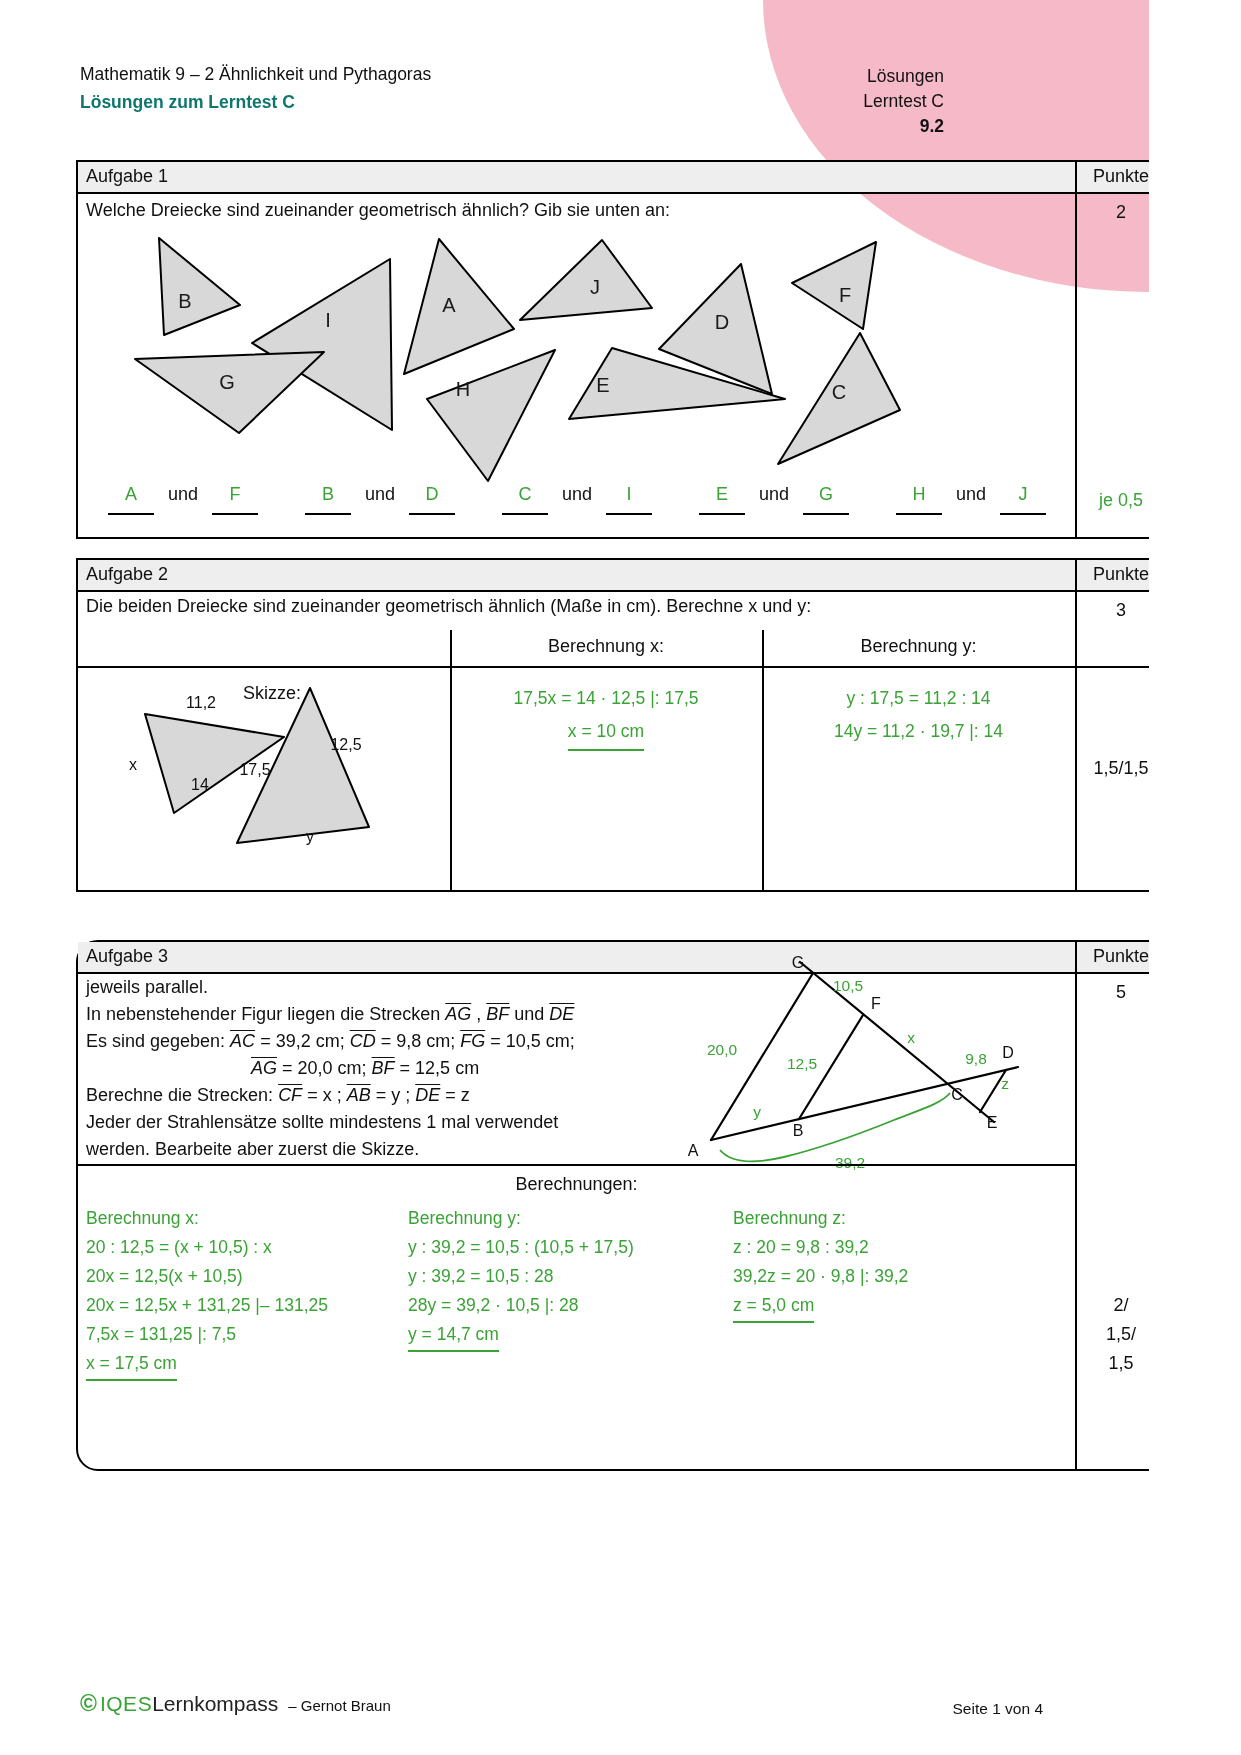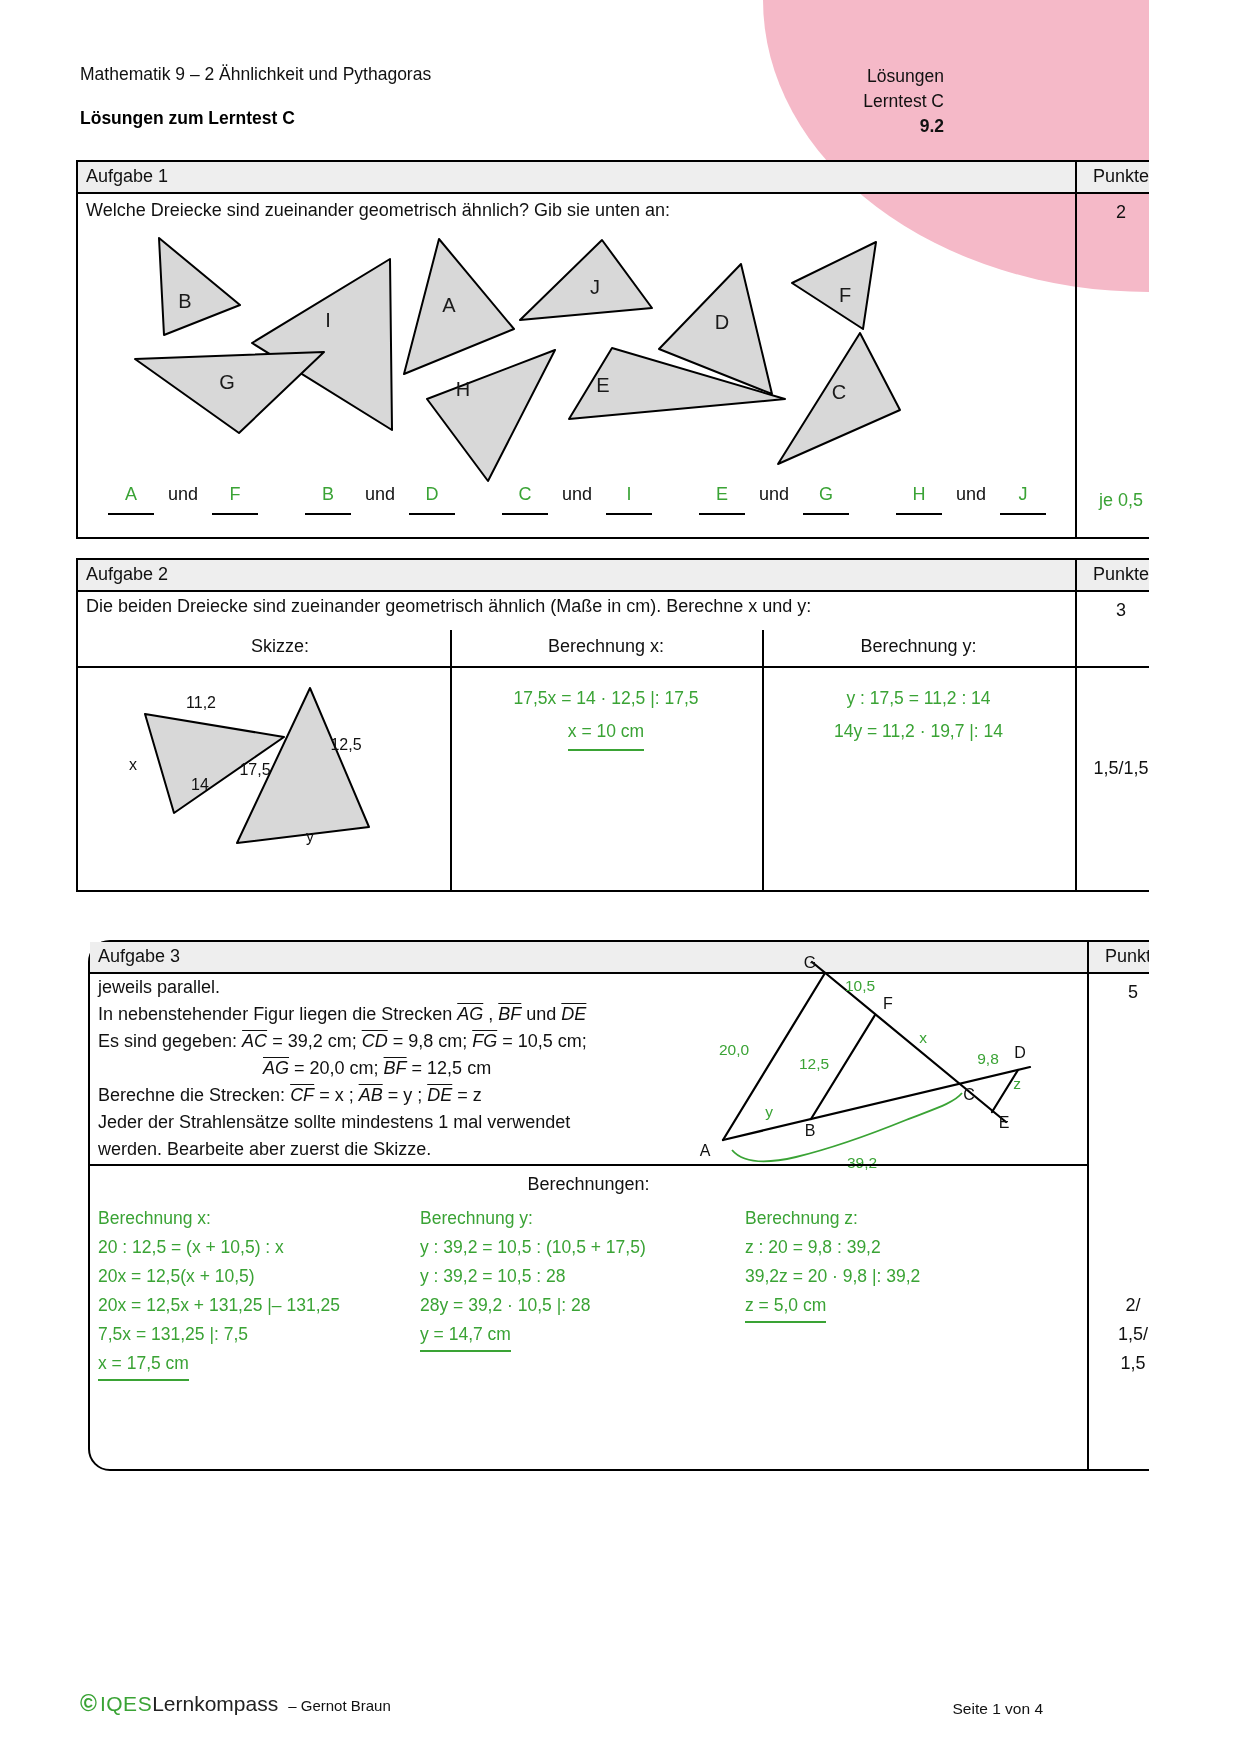--- a/index.html
+++ b/index.html
@@ -10,21 +10,21 @@
 
   
   .pink-blob {
     position:absolute; top:0; right:0; width:386px; height:292px;
     background:#f5b9c8; border-bottom-left-radius:386px 292px;
   }
 
   
   .hdr-left  { position:absolute; left:80px; top:64px; font-size:17.5px; }
   .hdr-course { color:#111; }
-  .hdr-sub    { color:#000000; font-weight:bold; margin-top:23px; }
+  .hdr-sub    { color:#0f766e; font-weight:bold; margin-top:7px; }
   .hdr-right { position:absolute; right:205px; top:64px; text-align:right; font-size:17.5px; line-height:25px; }
   .hdr-right .b { font-weight:bold; }
 
   
   .tbl { position:absolute; border:2px solid #000; background:transparent; }
   .tbl-head {
     position:absolute; left:0; top:0; right:0; height:30px;
     background:#eeeeee; border-bottom:2px solid #000;
   }
   .tbl-title { position:absolute; left:8px; top:4px; font-size:18px; }
@@ -47,35 +47,35 @@
   }
   .ans-und { font-size:18px; color:#111; }
   .t1-je { top:328px; color:#3aa335; }
   .tri-shape { fill:#d8d8d8; stroke:#000; stroke-width:2; stroke-linejoin:round; }
   .tri-label { font-size:20px; fill:#1a1a1a; text-anchor:middle; font-family:"Liberation Sans",sans-serif; }
 
   
   .t2 { left:76px; top:558px; width:1089px; height:330px; }
   .t2-q { position:absolute; left:8px; top:36px; font-size:18px; }
   .t2-sub { position:absolute; top:76px; text-align:center; font-size:18px; }
-  .t2-sub.s1 { left:16px; width:372px; }
+  .t2-sub.s1 { left:8px; width:372px;margin-top:47px; }
   .t2-sub.s2 { left:372px; width:312px; }
   .t2-sub.s3 { left:684px; width:313px; }
   .t2-subline { position:absolute; left:0; right:0; top:106px; height:2px; background:#000; }
   .t2-cdiv { position:absolute; top:70px; bottom:0; width:2px; background:#000; }
   .t2-cdiv.c1 { left:372px; } .t2-cdiv.c2 { left:684px; }
   .t2-svg { position:absolute; left:19px; top:120px; }
   .calc { position:absolute; text-align:center; color:#3aa335; font-size:17.5px; line-height:33px; }
   .t2-cx { left:372px; width:312px; top:122px; }
   .t2-cy { left:684px; width:313px; top:122px; }
   .res { display:inline-block; border-bottom:2px solid #3aa335; padding-bottom:1px;text-align:center; }
   .sk-label { font-size:16px; fill:#111; text-anchor:middle; font-family:"Liberation Sans",sans-serif; }
 
   
-  .t3 { left:88px; top:940px; width:1089px; height:527px;border-radius:22px; }
+  .t3 { left:76px; top:940px; width:1089px; height:527px;border-radius:22px; }
   .t3-text { position:absolute; left:8px; top:32px; width:566px; font-size:18px; line-height:27px; }
   .t3-indent { padding-left:165px; }
   .ov { font-style:italic; text-decoration:overline; }
   .t3-svg { position:absolute; left:574px; top:12px; }
   .t3-rule { position:absolute; left:0; width:997px; top:222px; height:2px; background:#000; }
   .t3-bertitle { position:absolute; left:0; width:997px; top:232px; text-align:center; font-size:18px; }
   .t3-col { position:absolute; top:262px; color:#3aa335; font-size:17.5px; line-height:29px; text-align:left; }
   .t3-c1 { left:8px; } .t3-c2 { left:330px; } .t3-c3 { left:655px; }
   .t3-pts { position:absolute; left:997px; right:0; top:349px; text-align:center; font-size:18px; line-height:29px; }
   .fig-pt { font-size:16px; fill:#111; text-anchor:middle; font-family:"Liberation Sans",sans-serif; }

